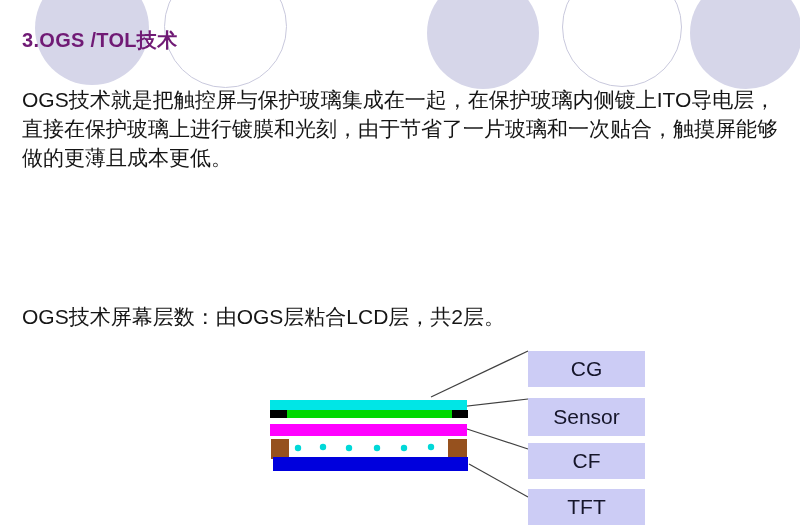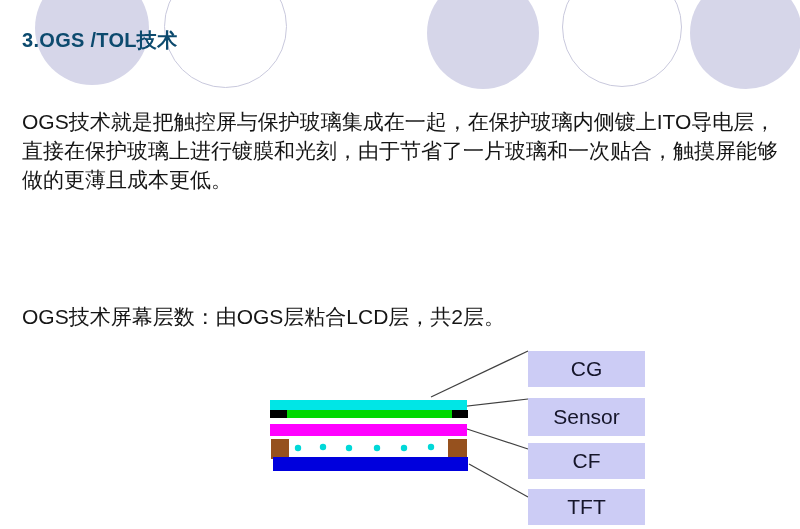--- a/index.html
+++ b/index.html
@@ -16,29 +16,29 @@
   .circle.filled{background:#d6d6e9;}
   .circle.outlined{background:transparent;border:1.5px solid #c9c9dd;}
   .c1{left:35px;top:-29px;width:114px;height:114px;}
   .c2{left:164px;top:-35px;width:121px;height:121px;}
   .c3{left:427px;top:-23px;width:112px;height:112px;}
   .c4{left:562px;top:-33px;width:118px;height:118px;}
   .c5{left:690px;top:-23px;width:112px;height:112px;}
 
   .title{
     position:absolute;left:22px;top:27px;
-    font-size:20px;font-weight:bold;color:#0c4a6e;
+    font-size:20px;font-weight:bold;color:#701a75;
     letter-spacing:0.3px;z-index:2;
   }
   .para{
     position:absolute;left:22px;width:762px;
     font-size:21px;line-height:29px;color:#151515;
     z-index:2;
   }
-  .p1{top:85px;margin-top:22px;}
+  .p1{top:85px;}
   .p2{top:193px;}
   .p3{top:302px;}
 
   .stack-svg{position:absolute;left:260px;top:340px;z-index:1;}
   .stack-svg line{stroke:#404040;stroke-width:1.2;}
 
   .layer-label{
     position:absolute;left:528px;width:117px;
     background:#ccccf5;
     color:#15152a;font-size:21px;text-align:center;

